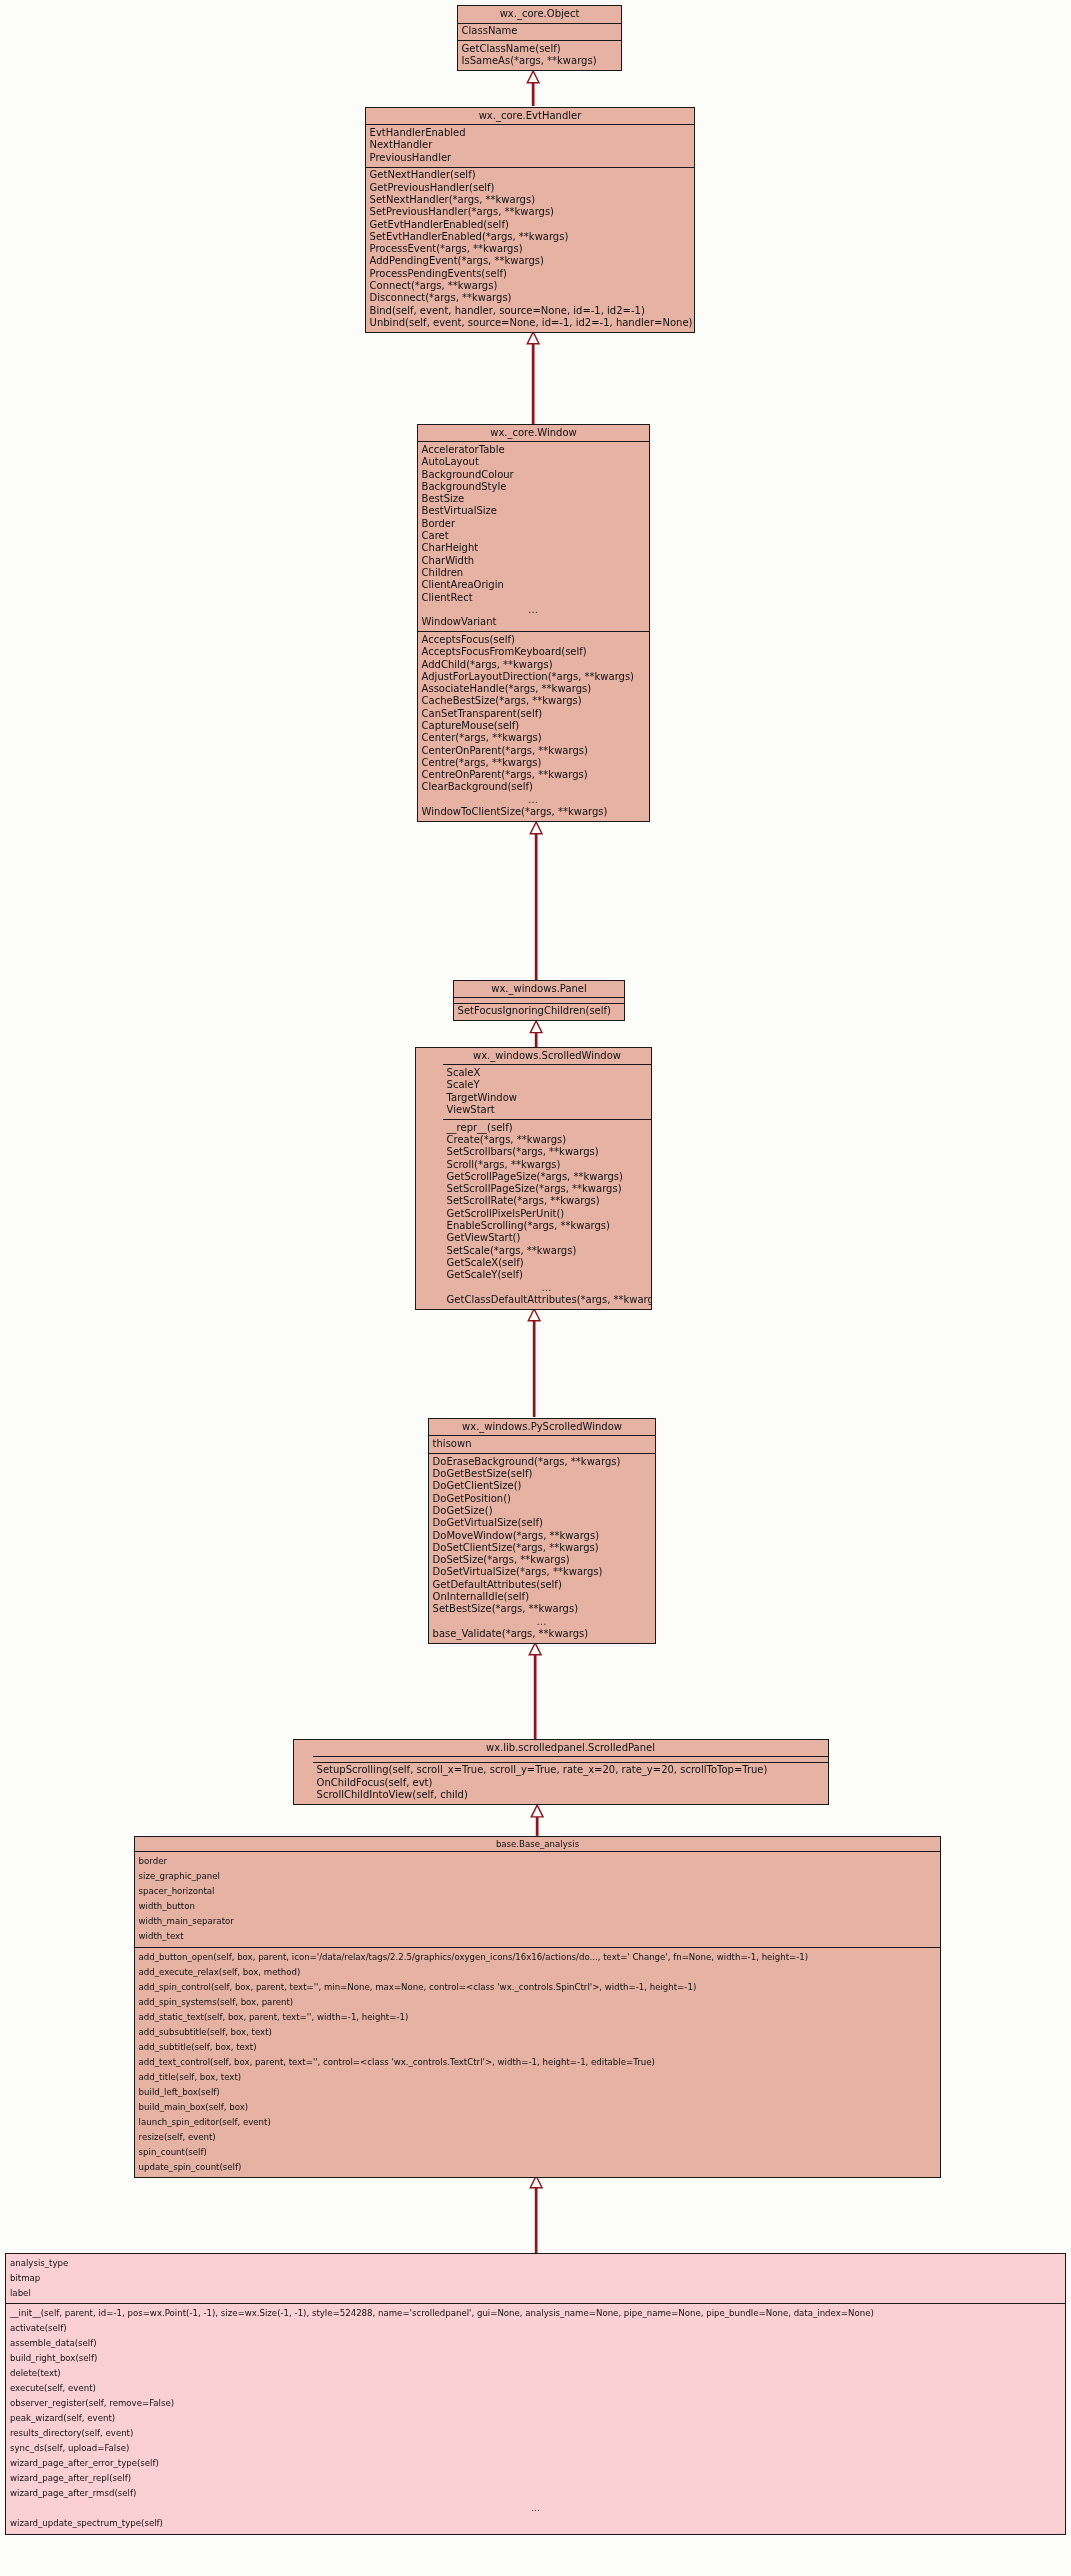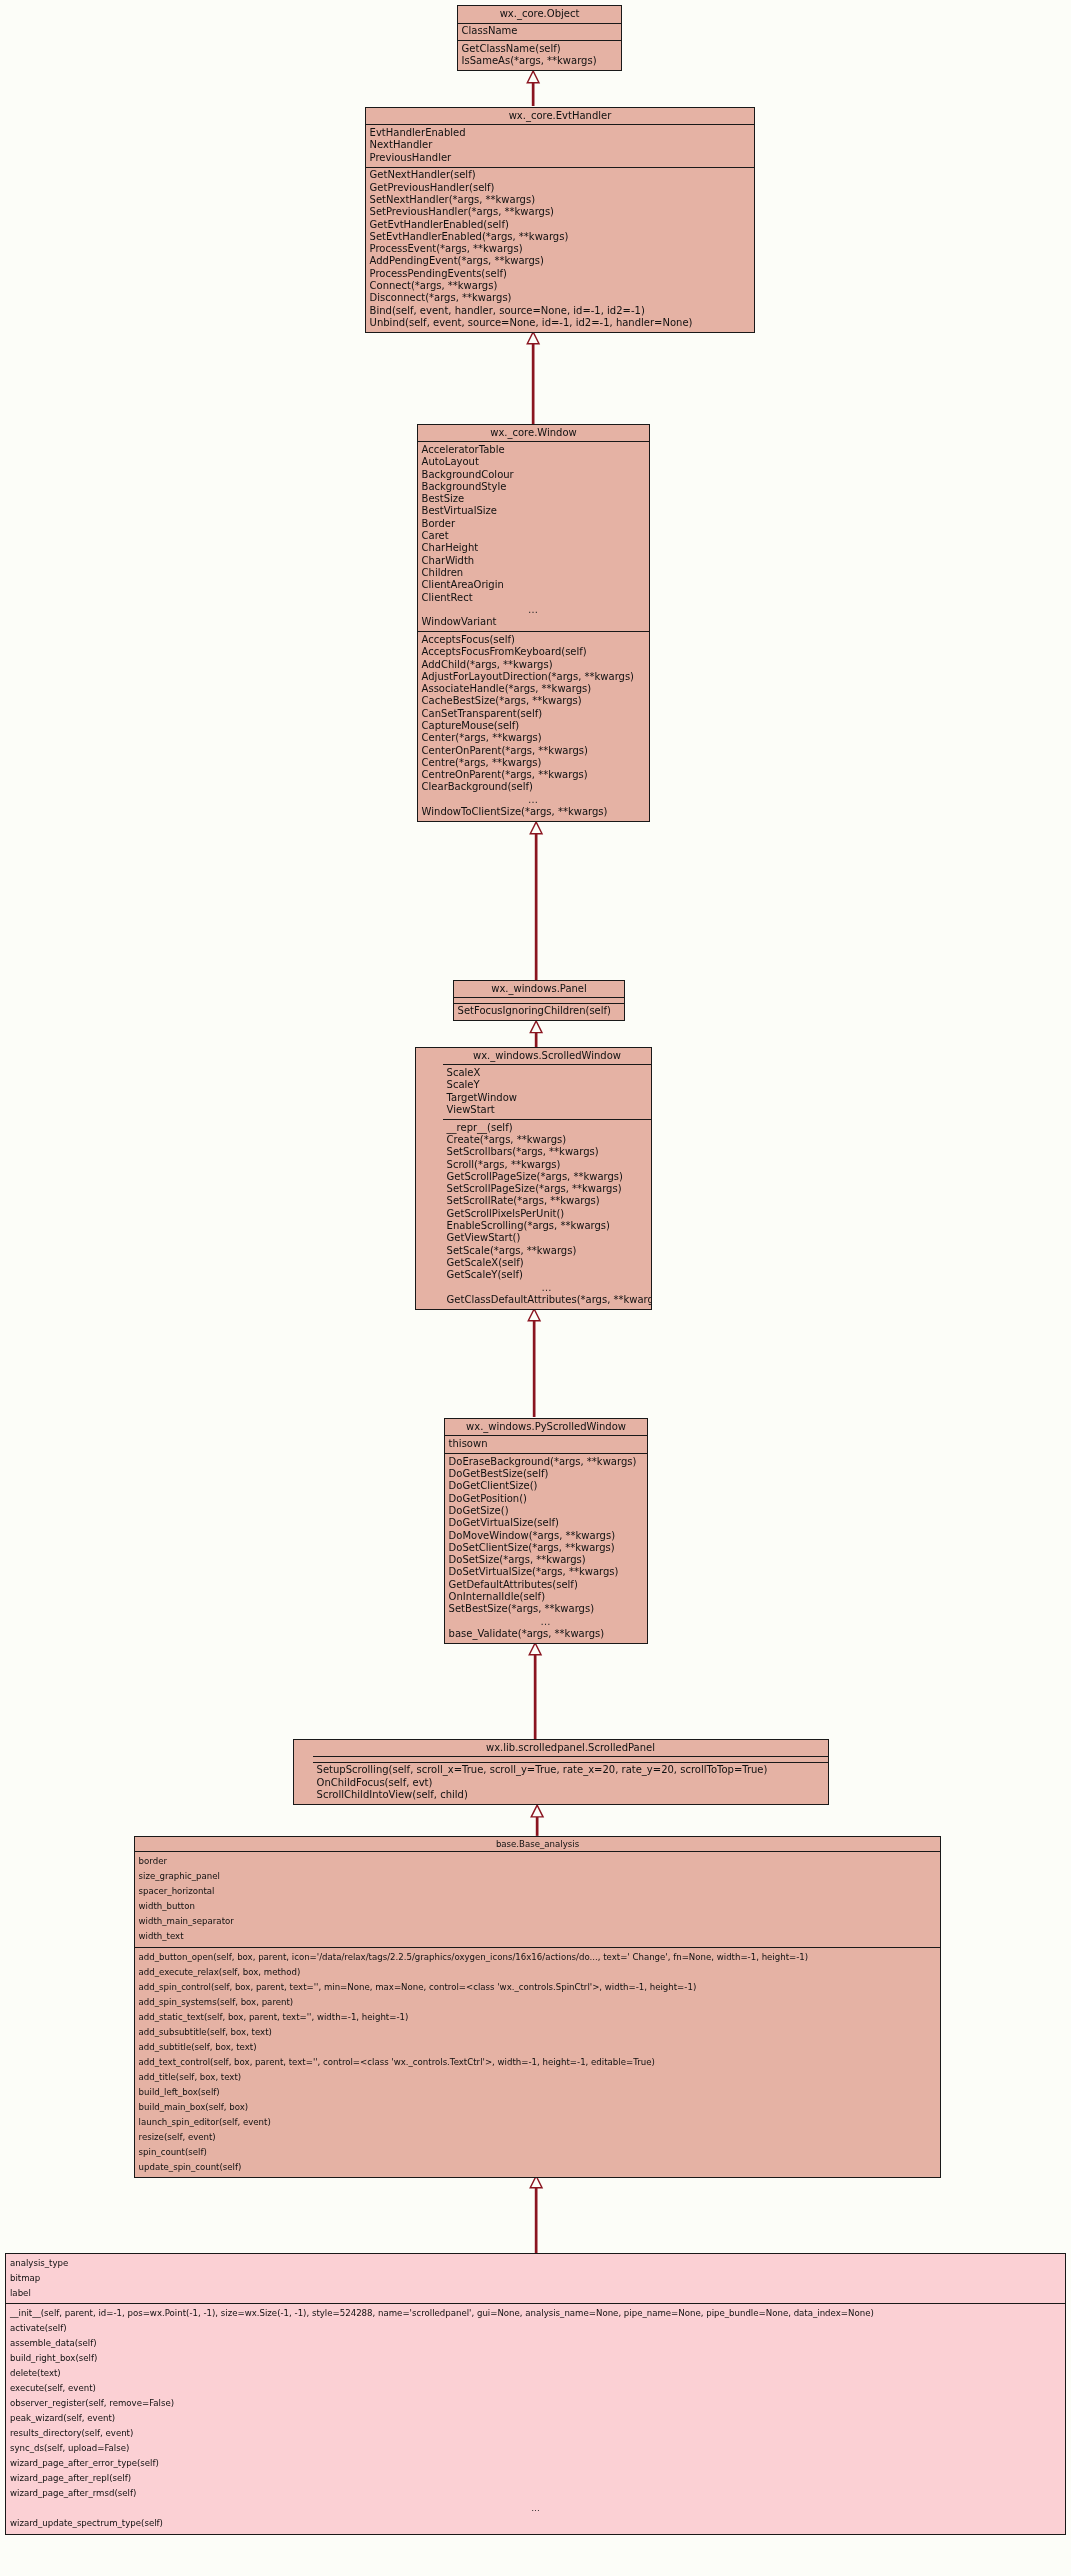--- a/index.html
+++ b/index.html
@@ -86,21 +86,21 @@
     <div class="uml-class" style="left: 457px; top: 5.4px; width: 165px;">
       <div class="uml-title">wx._core.Object</div>
       <div class="uml-compartment">
         <div class="uml-row">ClassName</div>
       </div>
       <div class="uml-compartment">
         <div class="uml-row">GetClassName(self)</div>
         <div class="uml-row">IsSameAs(*args, **kwargs)</div>
       </div>
     </div>
-    <div class="uml-class" style="left: 365px; top: 107px; width: 390px;">
+    <div class="uml-class" style="left: 365px; top: 107px; width: 330px;">
       <div class="uml-title">wx._core.EvtHandler</div>
       <div class="uml-compartment">
         <div class="uml-row">EvtHandlerEnabled</div>
         <div class="uml-row">NextHandler</div>
         <div class="uml-row">PreviousHandler</div>
       </div>
       <div class="uml-compartment">
         <div class="uml-row">GetNextHandler(self)</div>
         <div class="uml-row">GetPreviousHandler(self)</div>
         <div class="uml-row">SetNextHandler(*args, **kwargs)</div>
@@ -179,21 +179,21 @@
         <div class="uml-row">GetScrollPixelsPerUnit()</div>
         <div class="uml-row">EnableScrolling(*args, **kwargs)</div>
         <div class="uml-row">GetViewStart()</div>
         <div class="uml-row">SetScale(*args, **kwargs)</div>
         <div class="uml-row">GetScaleX(self)</div>
         <div class="uml-row">GetScaleY(self)</div>
         <div class="uml-row ellipsis">…</div>
         <div class="uml-row">GetClassDefaultAttributes(*args, **kwargs)</div>
       </div>
     </div>
-    <div class="uml-class" style="left: 444px; top: 1418px; width: 204px;">
+    <div class="uml-class" style="left: 428px; top: 1418px; width: 228px;">
       <div class="uml-title">wx._windows.PyScrolledWindow</div>
       <div class="uml-compartment">
         <div class="uml-row">thisown</div>
       </div>
       <div class="uml-compartment">
         <div class="uml-row">DoEraseBackground(*args, **kwargs)</div>
         <div class="uml-row">DoGetBestSize(self)</div>
         <div class="uml-row">DoGetClientSize()</div>
         <div class="uml-row">DoGetPosition()</div>
         <div class="uml-row">DoGetSize()</div>

